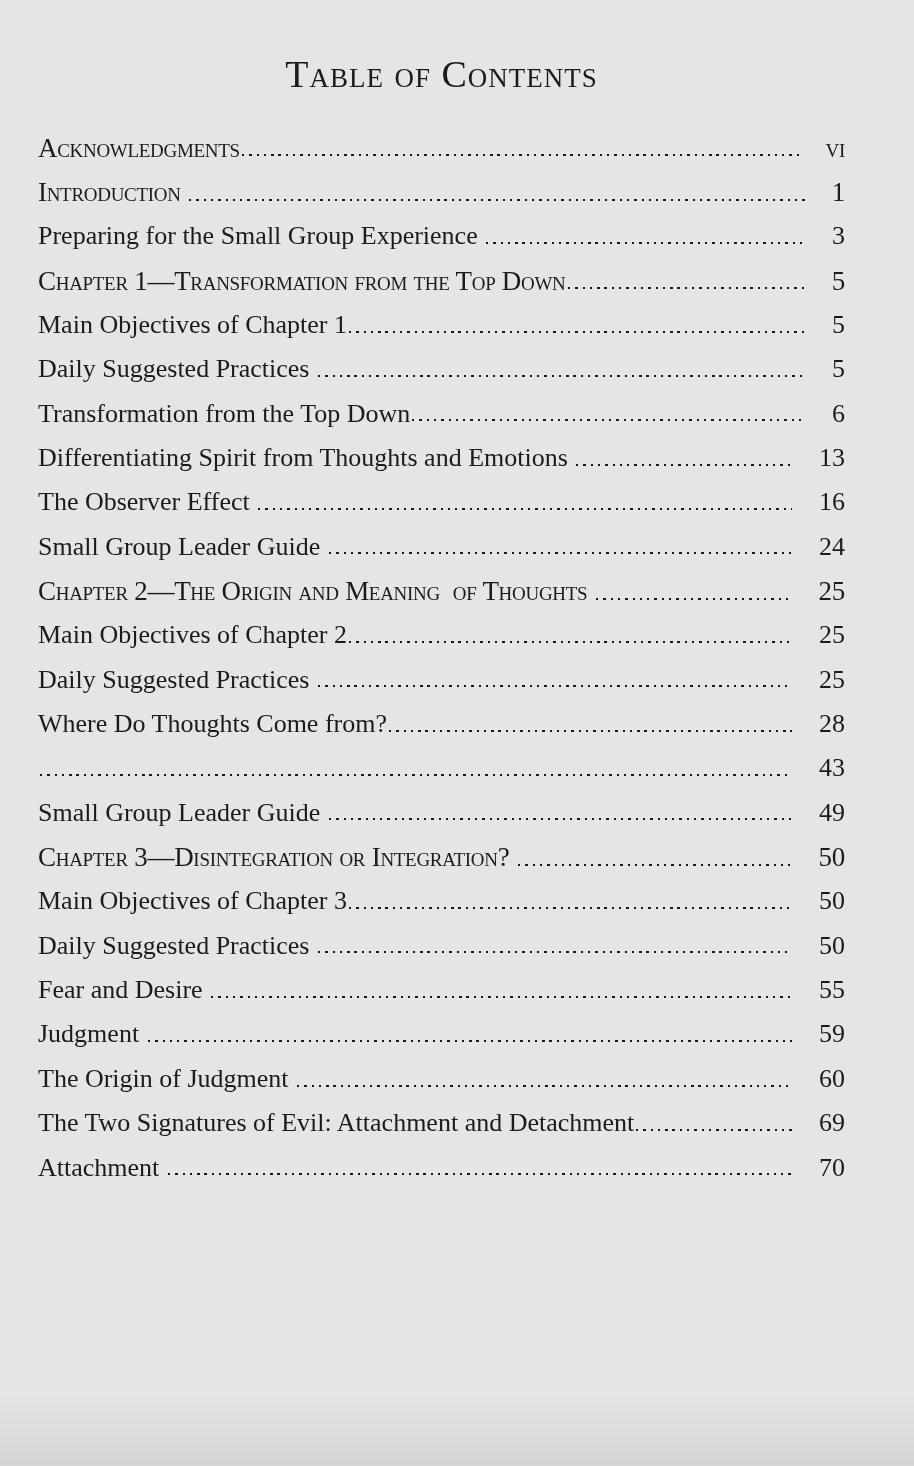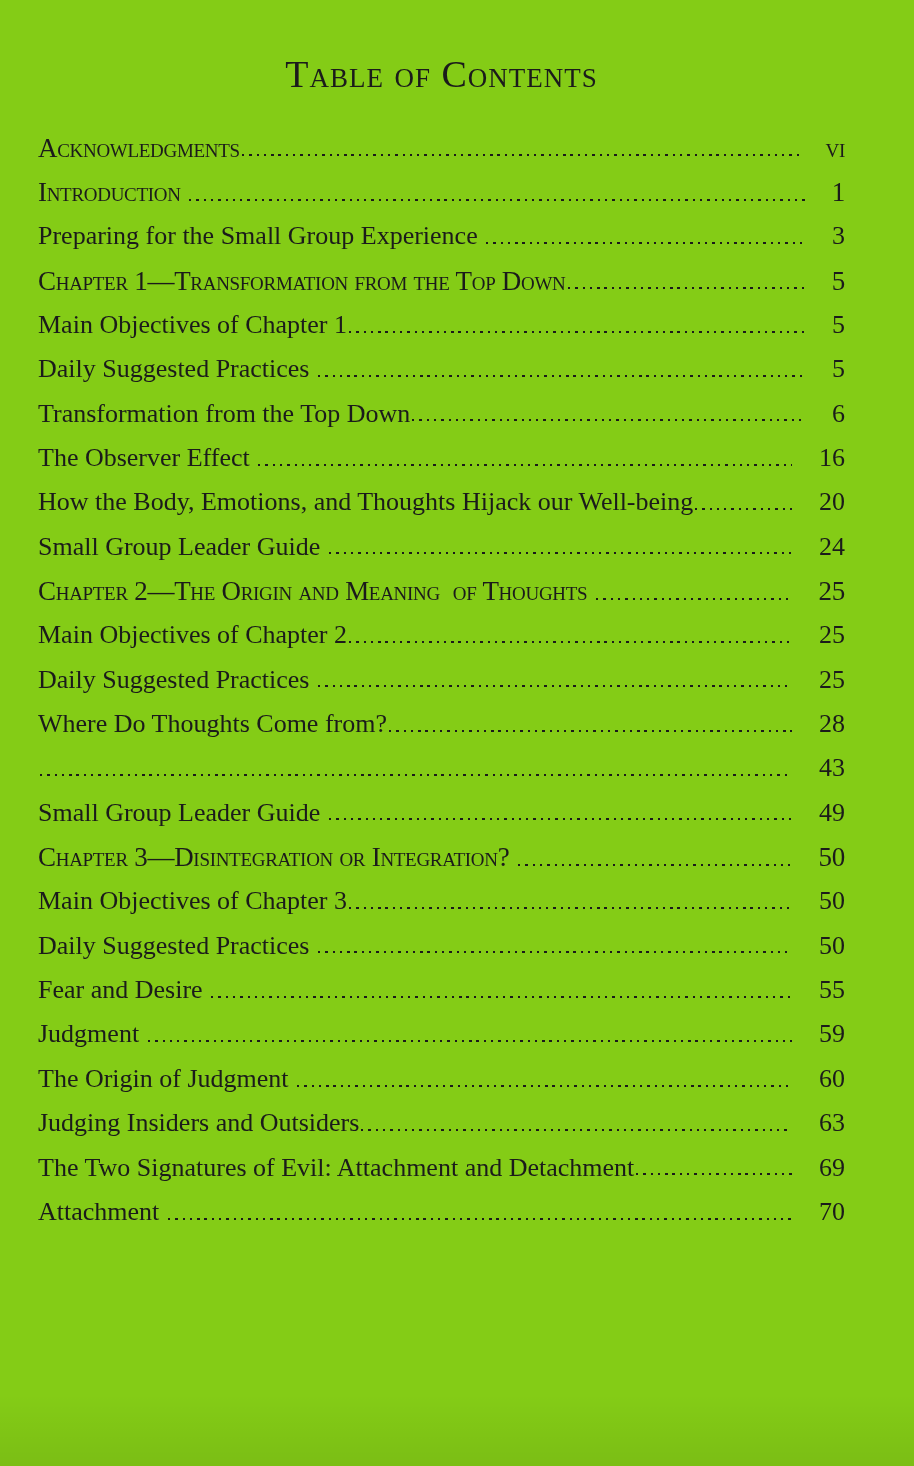--- a/index.html
+++ b/index.html
@@ -11,21 +11,21 @@
     width: 914px;
     height: 1466px;
     overflow: hidden;
     position: relative;
     font-family: "Liberation Serif", "DejaVu Serif", serif;
     color: #1b1b1b;
   }
   .doc-page {
     position: absolute;
     inset: 0;
-    background: #84cc16;
+    background: #e5e5e5;
   }
   .content {
     position: absolute;
     left: 38px;
     top: 0;
     width: 807px;
   }
   .page-title {
     margin-top: 52px;
     text-align: center;
@@ -118,30 +118,30 @@
     <span class="toc-title">Daily Suggested Practices </span>
     <span class="toc-leader"></span>
     <span class="toc-page-num">5</span>
   </div>
         <div class="toc-row level-2">
     <span class="toc-title">Transformation from the Top Down</span>
     <span class="toc-leader"></span>
     <span class="toc-page-num">6</span>
   </div>
         <div class="toc-row level-2">
+    <span class="toc-title">Differentiating Spirit from Thoughts and Emotions </span>
+    <span class="toc-leader"></span>
+    <span class="toc-page-num">13</span>
+  </div>
+        <div class="toc-row level-2">
     <span class="toc-title">The Observer Effect </span>
     <span class="toc-leader"></span>
     <span class="toc-page-num">16</span>
   </div>
         <div class="toc-row level-2">
-    <span class="toc-title">How the Body, Emotions, and Thoughts Hijack our Well-being</span>
-    <span class="toc-leader"></span>
-    <span class="toc-page-num">20</span>
-  </div>
-        <div class="toc-row level-2">
     <span class="toc-title">Small Group Leader Guide </span>
     <span class="toc-leader"></span>
     <span class="toc-page-num">24</span>
   </div>
         <div class="toc-row level-1">
     <span class="toc-title">Chapter 2—The Origin and Meaning  of Thoughts </span>
     <span class="toc-leader"></span>
     <span class="toc-page-num">25</span>
   </div>
         <div class="toc-row level-2">
@@ -190,25 +190,20 @@
   </div>
         <div class="toc-row level-2">
     <span class="toc-title">Judgment </span>
     <span class="toc-leader"></span>
     <span class="toc-page-num">59</span>
   </div>
         <div class="toc-row level-2">
     <span class="toc-title">The Origin of Judgment </span>
     <span class="toc-leader"></span>
     <span class="toc-page-num">60</span>
-  </div>
-        <div class="toc-row level-2">
-    <span class="toc-title">Judging Insiders and Outsiders</span>
-    <span class="toc-leader"></span>
-    <span class="toc-page-num">63</span>
   </div>
         <div class="toc-row level-2">
     <span class="toc-title">The Two Signatures of Evil: Attachment and Detachment</span>
     <span class="toc-leader"></span>
     <span class="toc-page-num">69</span>
   </div>
         <div class="toc-row level-2">
     <span class="toc-title">Attachment </span>
     <span class="toc-leader"></span>
     <span class="toc-page-num">70</span>

